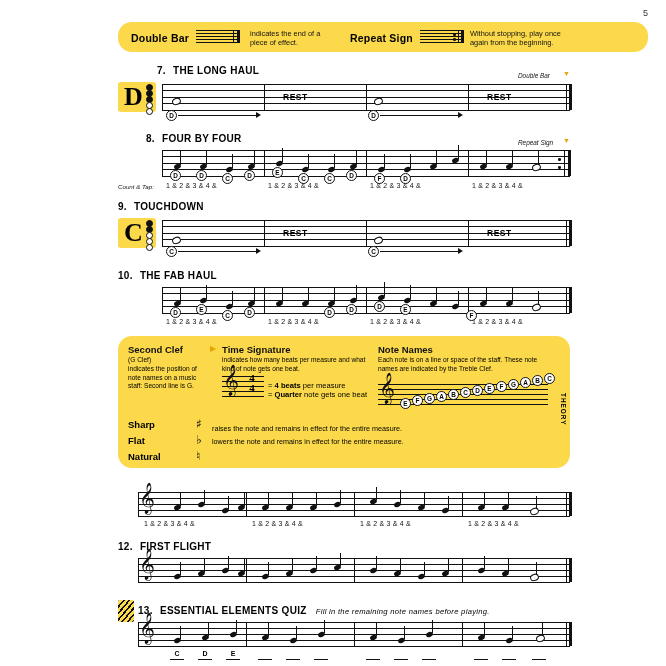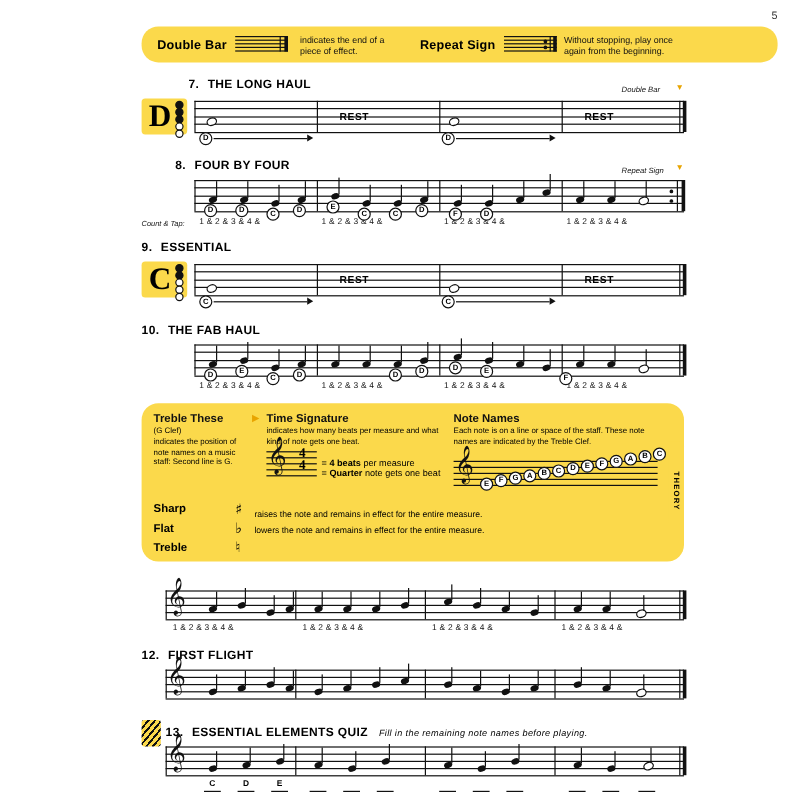--- a/index.html
+++ b/index.html
@@ -414,21 +414,21 @@
   <div class="nletter" style="left:244px; top:170px;">D</div>
   <div class="nletter" style="left:272px; top:167px;">E</div>
   <div class="nletter" style="left:298px; top:173px;">C</div>
   <div class="nletter" style="left:324px; top:173px;">C</div>
   <div class="nletter" style="left:346px; top:170px;">D</div>
   <div class="nletter" style="left:374px; top:173px;">F</div>
   <div class="nletter" style="left:400px; top:173px;">D</div>
 
   <div class="ex-head" style="left:118px; top:201px;">
     <span>9.</span>
-    <span style="margin-left:4px;">ESSENTIAL</span>
+    <span style="margin-left:4px;">TOUCHDOWN</span>
   </div>
 
   <div class="fingering" style="left:118px; top:218px; width:38px; height:30px;"></div>
   <div class="big-letter" style="left:124px; top:218px;">C</div>
   <div class="fing-dots" style="left:146px; top:220px;">
     <div class="fdot filled" style="left:0; top:0;"></div>
     <div class="fdot filled" style="left:0; top:6px;"></div>
     <div class="fdot" style="left:0; top:12px;"></div>
     <div class="fdot" style="left:0; top:18px;"></div>
     <div class="fdot" style="left:0; top:24px;"></div>
@@ -524,21 +524,21 @@
   <div class="nletter" style="left:346px; top:304px;">D</div>
   <div class="nletter" style="left:374px; top:301px;">D</div>
   <div class="nletter" style="left:400px; top:304px;">E</div>
   <div class="nletter" style="left:466px; top:310px;">F</div>
 
   <div class="yellow-bar" style="left:118px; top:336px; width:452px; height:132px;"></div>
   <div class="theory-tab" style="left:557px; top:368px; height:68px;">
     <span>THEORY</span>
   </div>
 
-  <div class="theory-h" style="left:128px; top:344px;">Treble These</div>
+  <div class="theory-h" style="left:128px; top:344px;">Second Clef</div>
   <div class="theory-sub" style="left:128px; top:356px;">(G Clef)</div>
   <div class="theory-sub" style="left:128px; top:365px; width:80px;">indicates the position of note names on a music staff:  Second line is G.</div>
 
   <div style="position:absolute; left:210px; top:344px; font-size:8px; color:#e8a400;">▶</div>
   <div class="theory-h" style="left:222px; top:344px;">Time Signature</div>
   <div class="theory-sub" style="left:222px; top:356px; width:145px;">indicates how many beats per measure and what kind of note gets one beat.</div>
 
   <div class="staff" style="left:222px; top:376px; width:42px; height:20px;">
     <div class="line" style="top:0;"></div>
     <div class="line" style="top:5px;"></div>
@@ -584,21 +584,21 @@
   <div class="nletter" style="left:544px; top:373px;">C</div>
 
   <div class="theory-row-label" style="left:128px; top:419px;">Sharp</div>
   <div class="accidental" style="left:196px; top:418px;">♯</div>
   <div class="theory-row-text" style="left:212px; top:424px;">raises the note and remains in effect for the entire measure.</div>
 
   <div class="theory-row-label" style="left:128px; top:435px;">Flat</div>
   <div class="accidental" style="left:196px; top:434px;">♭</div>
   <div class="theory-row-text" style="left:212px; top:437px;">lowers the note and remains in effect for the entire measure.</div>
 
-  <div class="theory-row-label" style="left:128px; top:451px;">Treble</div>
+  <div class="theory-row-label" style="left:128px; top:451px;">Natural</div>
   <div class="accidental" style="left:196px; top:450px;">♮</div>
 
 
   <div class="staff" style="left:138px; top:492px; width:432px; height:24px;">
     <div class="line" style="top:0;"></div>
     <div class="line" style="top:6px;"></div>
     <div class="line" style="top:12px;"></div>
     <div class="line" style="top:18px;"></div>
     <div class="line" style="top:24px;"></div>
     <div class="barline" style="left:0; top:0; height:24px;"></div>

